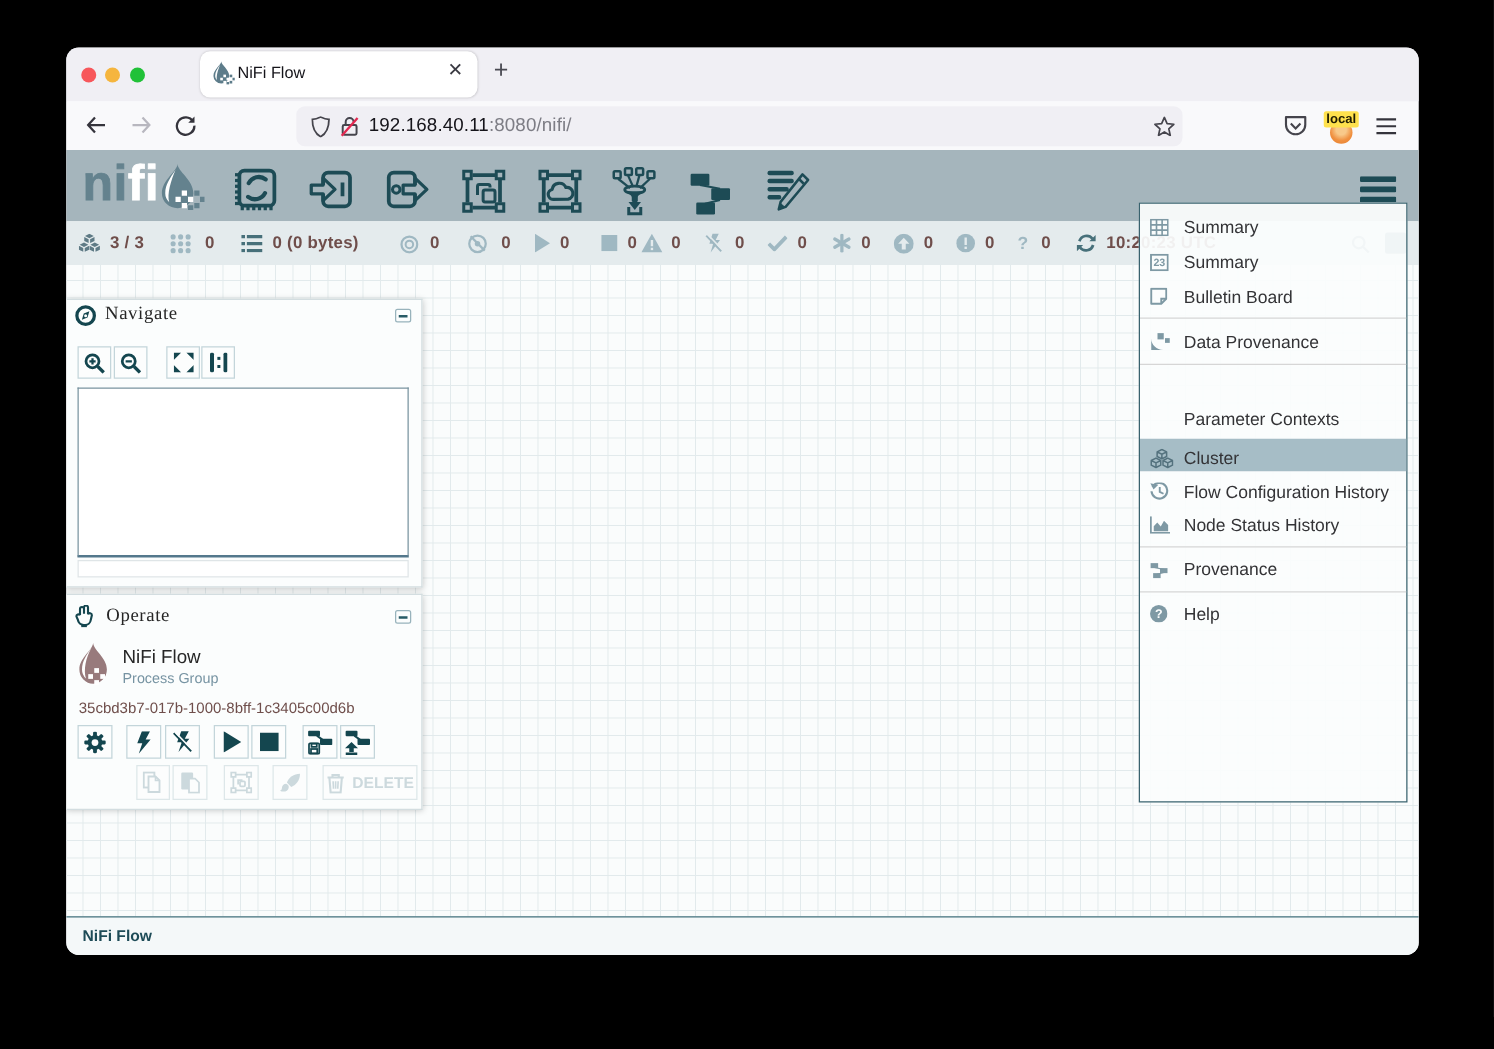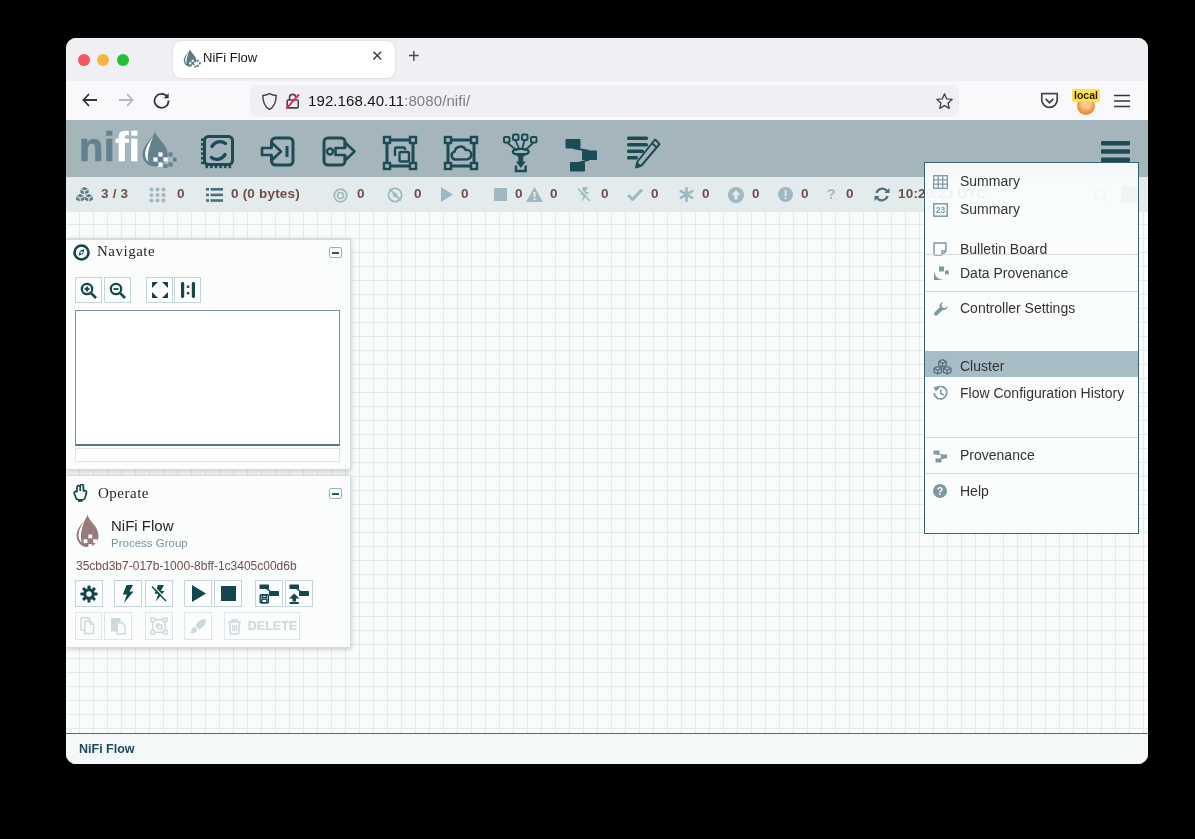--- a/index.html
+++ b/index.html
@@ -1,18 +1,18 @@
 <!DOCTYPE html>
 <html><head>
 <meta charset="utf-8">
 <style>
 * { margin:0; padding:0; box-sizing:border-box; }
 html,body { width:1195px; height:839px; background:#000; overflow:hidden;
   font-family:"Liberation Sans", sans-serif; }
-#win { position:absolute; left:66px; top:38px; width:1082px; height:726px;
+#win { position:absolute; left:53px; top:38px; width:1082px; height:726px;
   border-radius:10px; background:#f9f9fb; overflow:hidden; }
 .abs { position:absolute; }
 
 #tabstrip { position:absolute; left:0; top:0; width:1082px; height:43px; background:#f0eff4; }
 .tl { position:absolute; top:16px; width:12px; height:12px; border-radius:50%; }
 #tab { position:absolute; left:107px; top:3px; width:222px; height:37px; background:#fff;
   border-radius:8px; box-shadow:0 0 2px rgba(0,0,0,0.18); }
 #tabtitle { position:absolute; left:30px; top:9px; font-size:13px; color:#15141a; }
 #tabx { position:absolute; left:198px; top:6px; font-size:15px; color:#3a3a42; }
 #newtab { position:absolute; left:342px; top:7px; font-size:20px; font-weight:400; color:#4a4a52; }
@@ -41,23 +41,23 @@
   border-top:1px solid #42707c; }
 #crumb span { position:absolute; left:13px; top:8px; font-size:12.5px; font-weight:bold; color:#1d4b57; }
 
 .panel { position:absolute; left:0; width:285px; background:#fbfdfd;
   border:1px solid #d3dde0; border-left:none; box-shadow:0 1px 5px rgba(0,0,0,0.22); }
 .ptitle { font-family:"Liberation Serif", serif; font-size:15px; color:#262626; letter-spacing:0.5px; }
 .pmin { position:absolute; width:13px; height:11px; border:1px solid #98b3bc; border-radius:2px; }
 .pmin::after { content:""; position:absolute; left:2px; top:4px; width:7px; height:1.6px; background:#275b66; }
 .btn { position:absolute; background:#fcfdfd; border:1px solid #c3d5da; display:flex;
   align-items:center; justify-content:center; }
-.btn.dis { border-color:#dde7e9; }
-
-#menu { position:absolute; left:858px; top:124px; width:215px; height:372px;
+.btn.dis { border-color:#dde7e9;margin-left:47px; }
+
+#menu { position:absolute; left:858px; top:124px; width:215px; height:480px;
   background:rgba(251,253,253,0.93); border:1.5px solid #39626e; z-index:10; }
 .mi { position:absolute; left:0; width:100%; height:28px; }
 .mi .txt { position:absolute; left:35px; top:5.5px; font-size:14px; color:#333336; }
 .mi svg { position:absolute; left:8px; top:7px; }
 .mdiv { position:absolute; left:0; width:100%; height:1px; background:#d6d6d6; }
 #mhl { position:absolute; left:0; top:188px; width:100%; height:26px; background:#a6bdc6; }
 </style>
 </head>
 <body>
 <div id="win">
@@ -590,62 +590,66 @@
         </svg>
       <span class="txt">Summary</span>
     </div>
     <div class="mi" style="top:32.5px;">
       <svg width="15" height="14" viewBox="0 0 15 14">
           <rect x="0.8" y="0.8" width="13.4" height="12.4" stroke="#7e99a4" stroke-width="1.5" fill="none"></rect>
           <text x="7.5" y="10" font-size="8.5" font-weight="bold" fill="#7e99a4" text-anchor="middle" font-family="Liberation Sans,sans-serif">23</text>
         </svg>
       <span class="txt">Summary</span>
     </div>
-    <div class="mi" style="top:60px;margin-top:12px;">
+    <div class="mi" style="top:60px;">
       <svg width="14" height="14" viewBox="0 0 14 14">
           <path d="M1 1 H13 V9 L9 13 H1 Z" stroke="#7e99a4" stroke-width="1.5" fill="none" stroke-linejoin="round"></path>
           <path d="M9 13 V9 H13" stroke="#7e99a4" stroke-width="1.5" fill="none"></path>
         </svg>
       <span class="txt">Bulletin Board</span>
     </div>
     <div class="mdiv" style="top:91px;"></div>
     <div class="mi" style="top:96px;">
       <svg width="16" height="15" viewBox="0 0 16 15">
           <g fill="#7e99a4">
             <path d="M1 14 V4.5 a9.5 9.5 0 0 0 9.5 9.5 Z"></path>
             <rect x="6" y="0.5" width="5" height="5"></rect>
             <rect x="12" y="4.5" width="3.8" height="3.8"></rect>
           </g>
         </svg>
       <span class="txt">Data Provenance</span>
     </div>
     <div class="mdiv" style="top:127.5px;"></div>
-    <div class="mi" style="top:131px;">
-      <svg width="15" height="15" viewBox="0 0 15 15">
-          <path d="M10.5 1 a4 4 0 0 0 -3.8 5.2 L1.5 11.4 a2 2 0 0 0 2.8 2.8 L9.5 9 A4 4 0 0 0 14.5 5 L11.8 7.2 L9 6.2 L8.5 3.4 Z" fill="#7e99a4"></path>
-        </svg>
-      <span class="txt">Controller Settings</span>
+    <div class="mi" style="top:158px;">
+      <span class="txt">Parameter Contexts</span>
     </div>
     <div class="mi" style="top:189px;">
       <svg width="19" height="17" viewBox="0 0 19 17">
           <g stroke="#54727e" stroke-width="1.2" fill="none" stroke-linejoin="round">
 <path d="M9.5 0.6 L13.3 2.5 L9.5 4.4 L5.7 2.5 Z M5.7 2.5 V6.2 L9.5 8.1 V4.4 M13.3 2.5 V6.2 L9.5 8.1"></path>
 <path d="M4.8 7.5 L8.6 9.4 L4.8 11.3 L1 9.4 Z M1 9.4 V13.1 L4.8 15 V11.3 M8.6 9.4 V13.1 L4.8 15"></path>
 <path d="M14.2 7.5 L18 9.4 L14.2 11.3 L10.4 9.4 Z M10.4 9.4 V13.1 L14.2 15 V11.3 M18 9.4 V13.1 L14.2 15"></path>
 </g>
         </svg>
       <span class="txt">Cluster</span>
     </div>
     <div class="mi" style="top:216px;">
       <svg width="15" height="14" viewBox="0 0 15 14">
           <path d="M2 3.5 A6.3 6.3 0 1 1 1.2 7" stroke="#7e99a4" stroke-width="1.7" fill="none"></path>
           <path d="M0.3 0.5 L2.8 5.5 L6.5 2 Z" fill="#7e99a4"></path>
           <path d="M7.8 3.5 V7.5 L10.8 9" stroke="#7e99a4" stroke-width="1.5" fill="none"></path>
         </svg>
       <span class="txt">Flow Configuration History</span>
+    </div>
+    <div class="mi" style="top:243px;">
+      <svg width="16" height="14" viewBox="0 0 16 14">
+          <path d="M0.7 0 V13.3 H16" stroke="#7e99a4" stroke-width="1.4" fill="none"></path>
+          <path d="M3 12 V8 L5.8 5 L8.6 8.2 L11.2 3.5 L14.5 7 V12 Z" fill="#7e99a4"></path>
+        </svg>
+      <span class="txt">Node Status History</span>
     </div>
     <div class="mdiv" style="top:274px;"></div>
     <div class="mi" style="top:278.5px;">
       <svg width="15" height="14" viewBox="0 0 15 14">
           <g fill="#7e99a4">
             <rect x="0.5" y="1.5" width="6" height="4"></rect>
             <rect x="8" y="5.5" width="6" height="4"></rect>
             <rect x="2.5" y="9.5" width="6" height="4"></rect>
             <line x1="3.5" y1="5" x2="11" y2="6.5" stroke="#7e99a4" stroke-width="1"></line>
             <line x1="11" y1="9" x2="5.5" y2="10.5" stroke="#7e99a4" stroke-width="1"></line>

